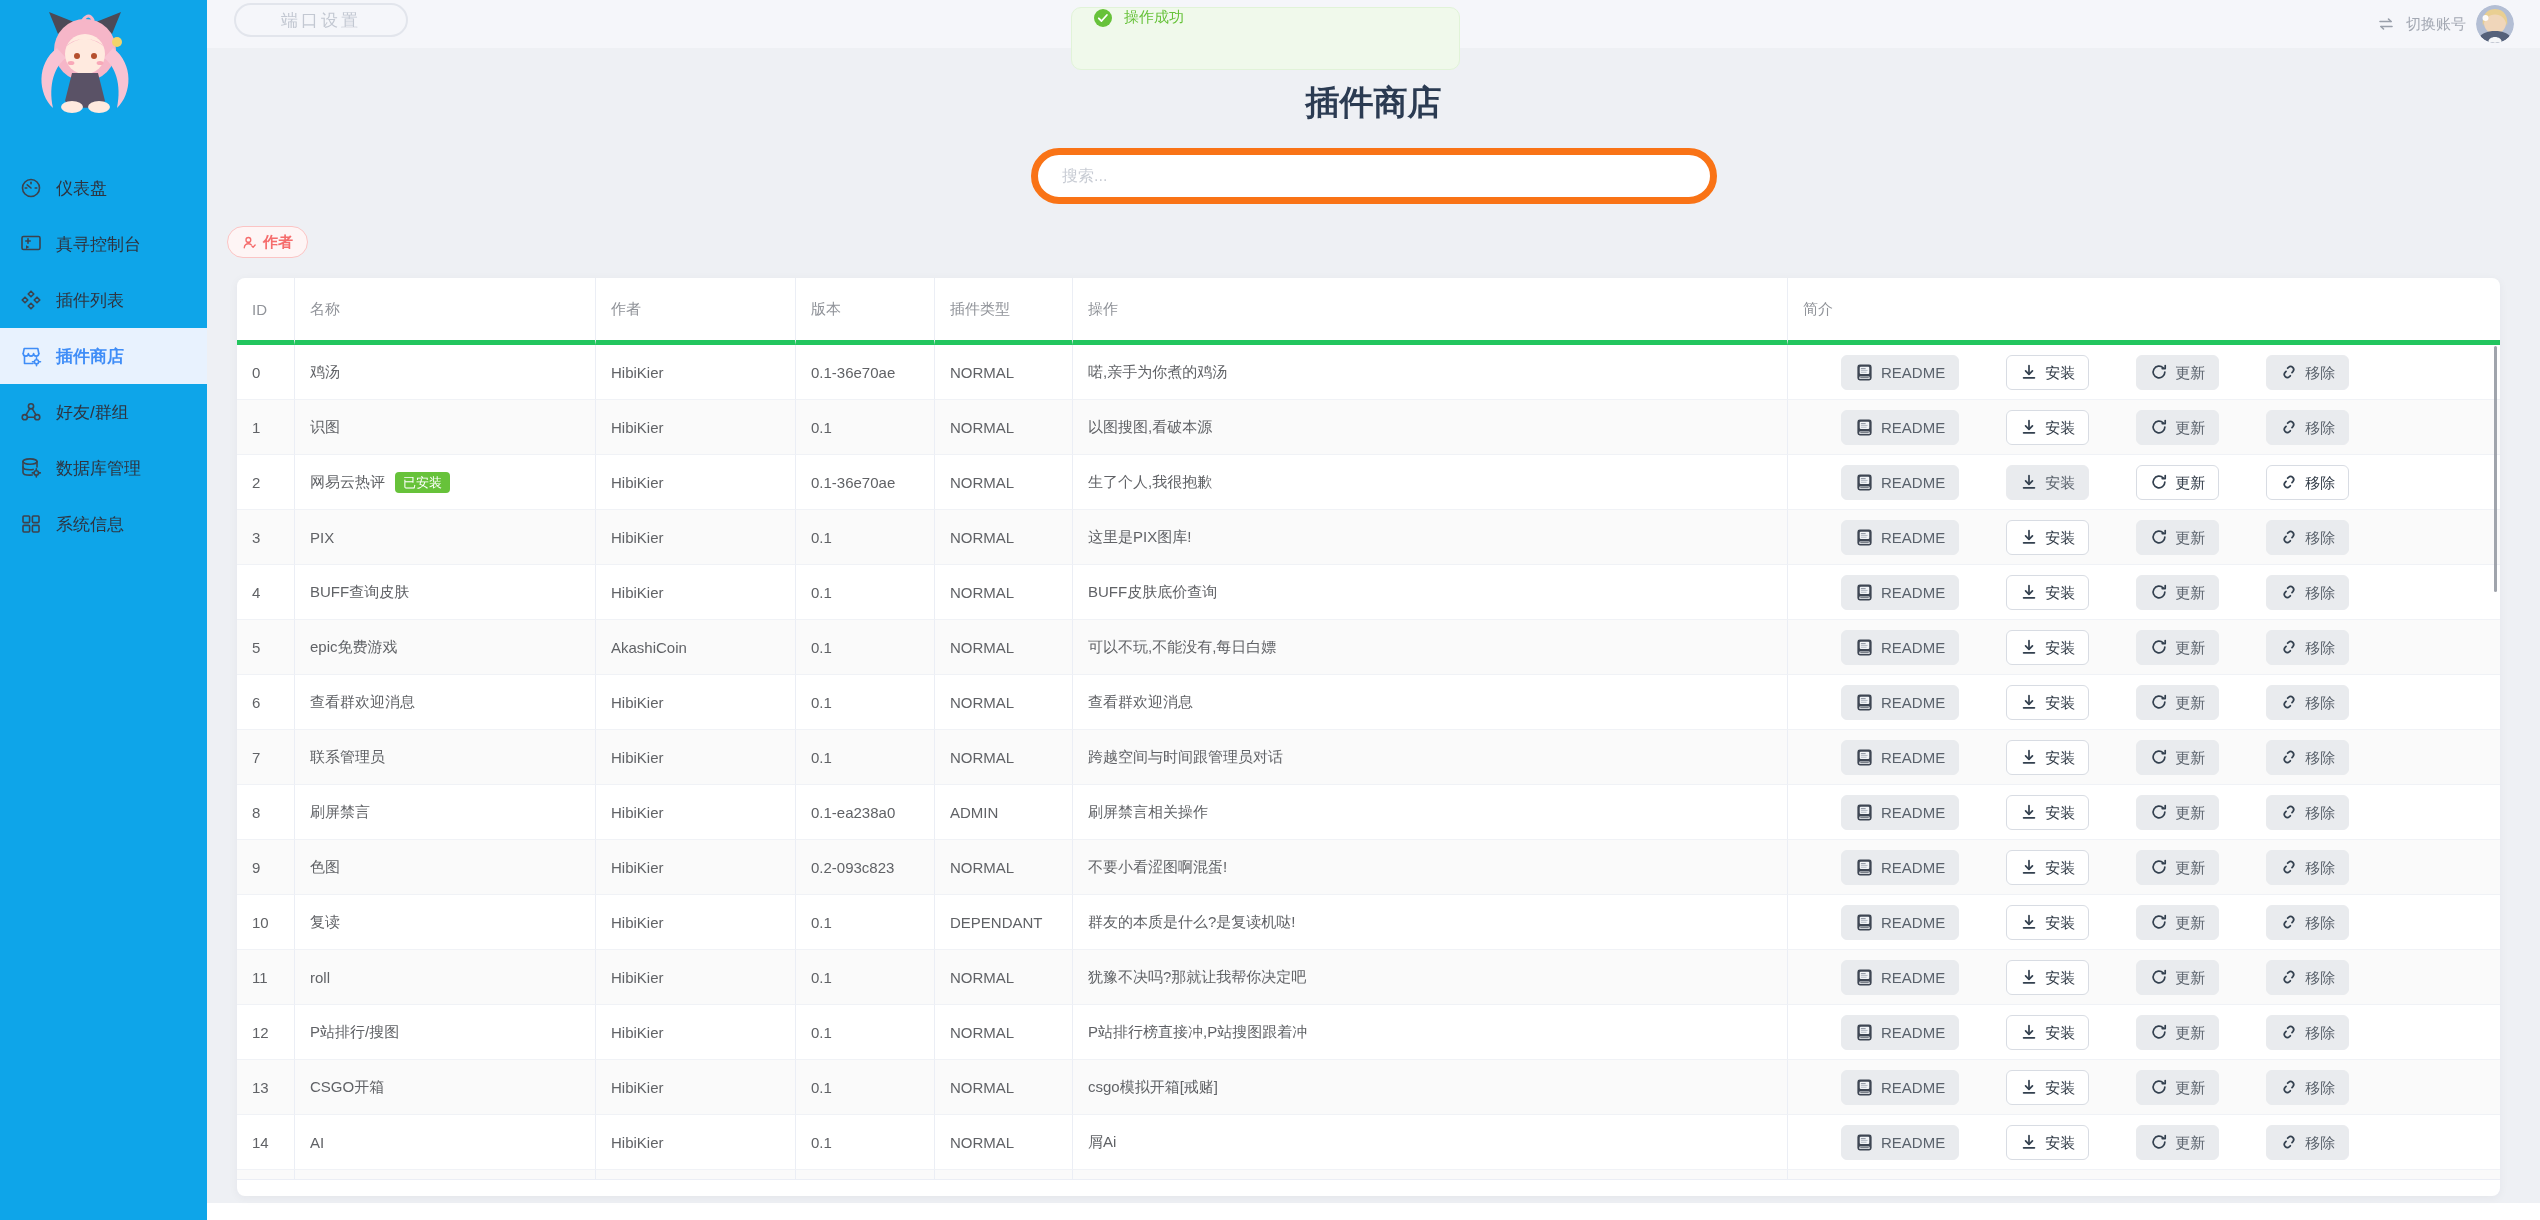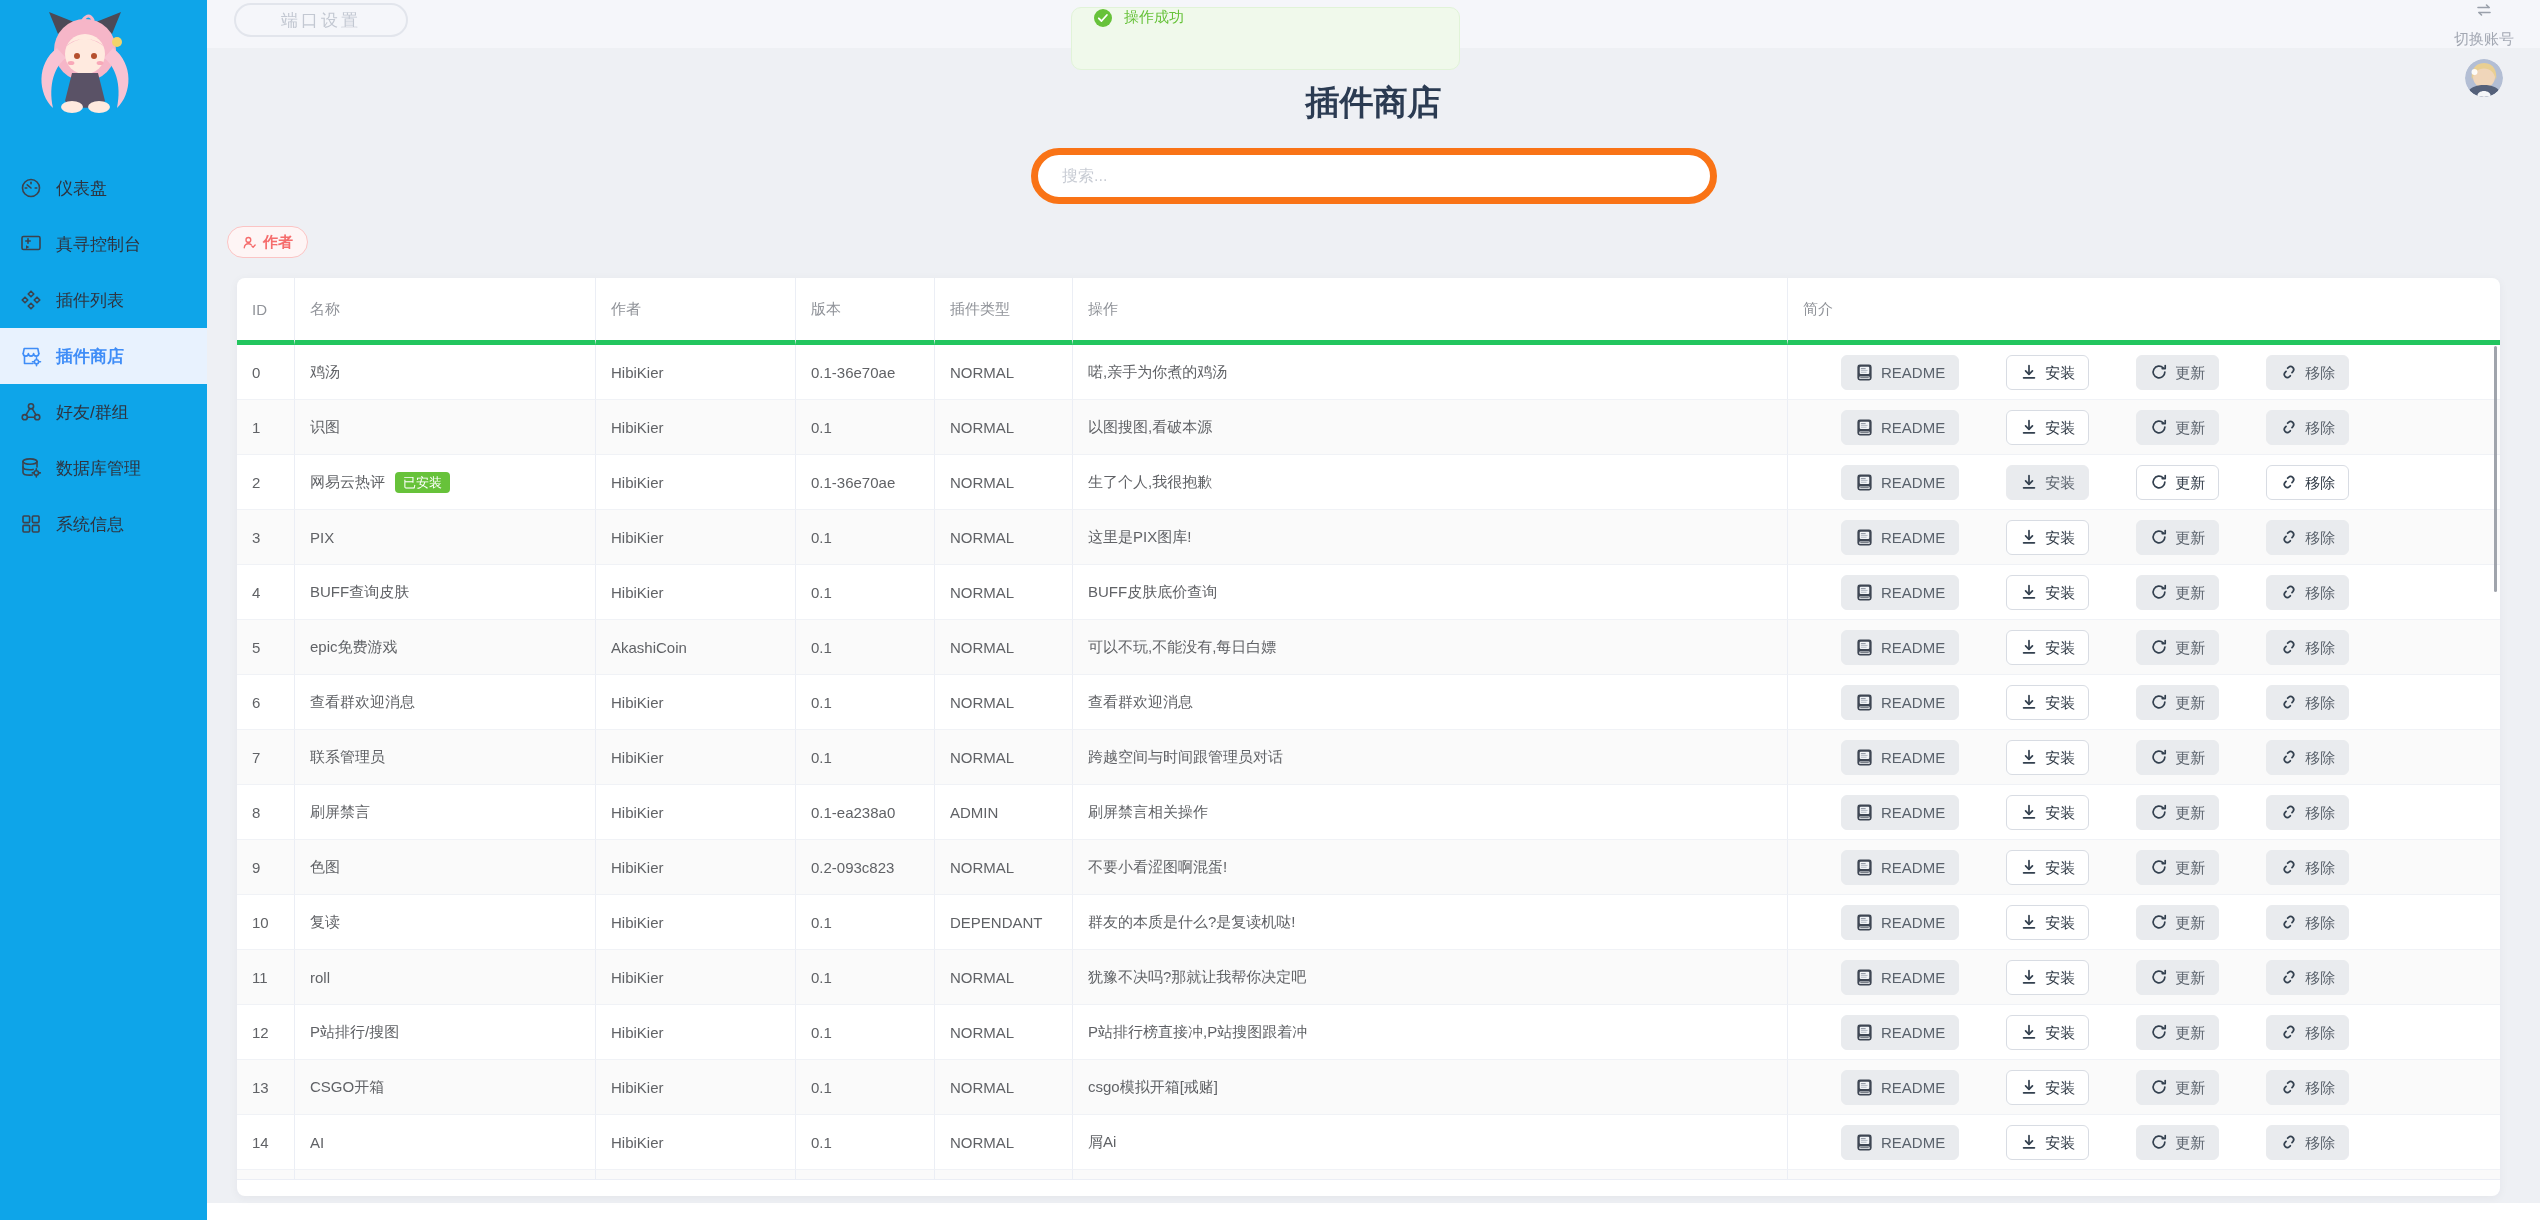--- a/index.html
+++ b/index.html
@@ -16,21 +16,21 @@
   .nav-item{height:56px;display:flex;align-items:center;gap:13px;padding-left:19px;
     font-size:17px;color:#2e3440;cursor:pointer;white-space:nowrap;}
   .nav-item .nav-icon{width:24px;height:24px;display:flex;align-items:center;justify-content:center;color:#3c424d;}
   .nav-item.active{background:#e8f2fe;color:#3f8df7;font-weight:700;}
   .nav-item.active .nav-icon{color:#3f8df7;}
   
   .topbar{position:absolute;left:207px;top:0;right:0;height:48px;background:#f5f6fa;z-index:2;}
   .port-btn{position:absolute;left:27px;top:3px;width:174px;height:34px;border-radius:18px;
     border:2px solid #e2e5ec;background:transparent;color:#c3c8d2;font-size:17px;letter-spacing:3px;
     font-family:inherit;cursor:pointer;}
-  .account{position:absolute;right:26px;top:0;height:48px;display:flex;align-items:center;gap:10px;cursor:pointer;flex-direction:column;}
+  .account{position:absolute;right:26px;top:0;height:48px;display:flex;align-items:center;gap:10px;cursor:pointer;}
   .account .swap{width:20px;height:20px;display:flex;}
   .account .acc-label{font-size:15px;color:#a3a8b3;}
   .avatar{width:38px;height:38px;border-radius:50%;overflow:hidden;flex:0 0 auto;}
   
   .toast{position:absolute;left:1071px;top:7px;width:389px;height:63px;box-sizing:border-box;
     background:#f0f9eb;border:1px solid #e1f3d8;border-radius:10px;display:flex;
     gap:11px;padding-left:21px;z-index:10;}
   .toast-text{font-size:15px;color:#67c23a;}
   
   .content{position:absolute;left:207px;top:48px;right:0;height:1155px;background:#eef0f4;z-index:1;}

